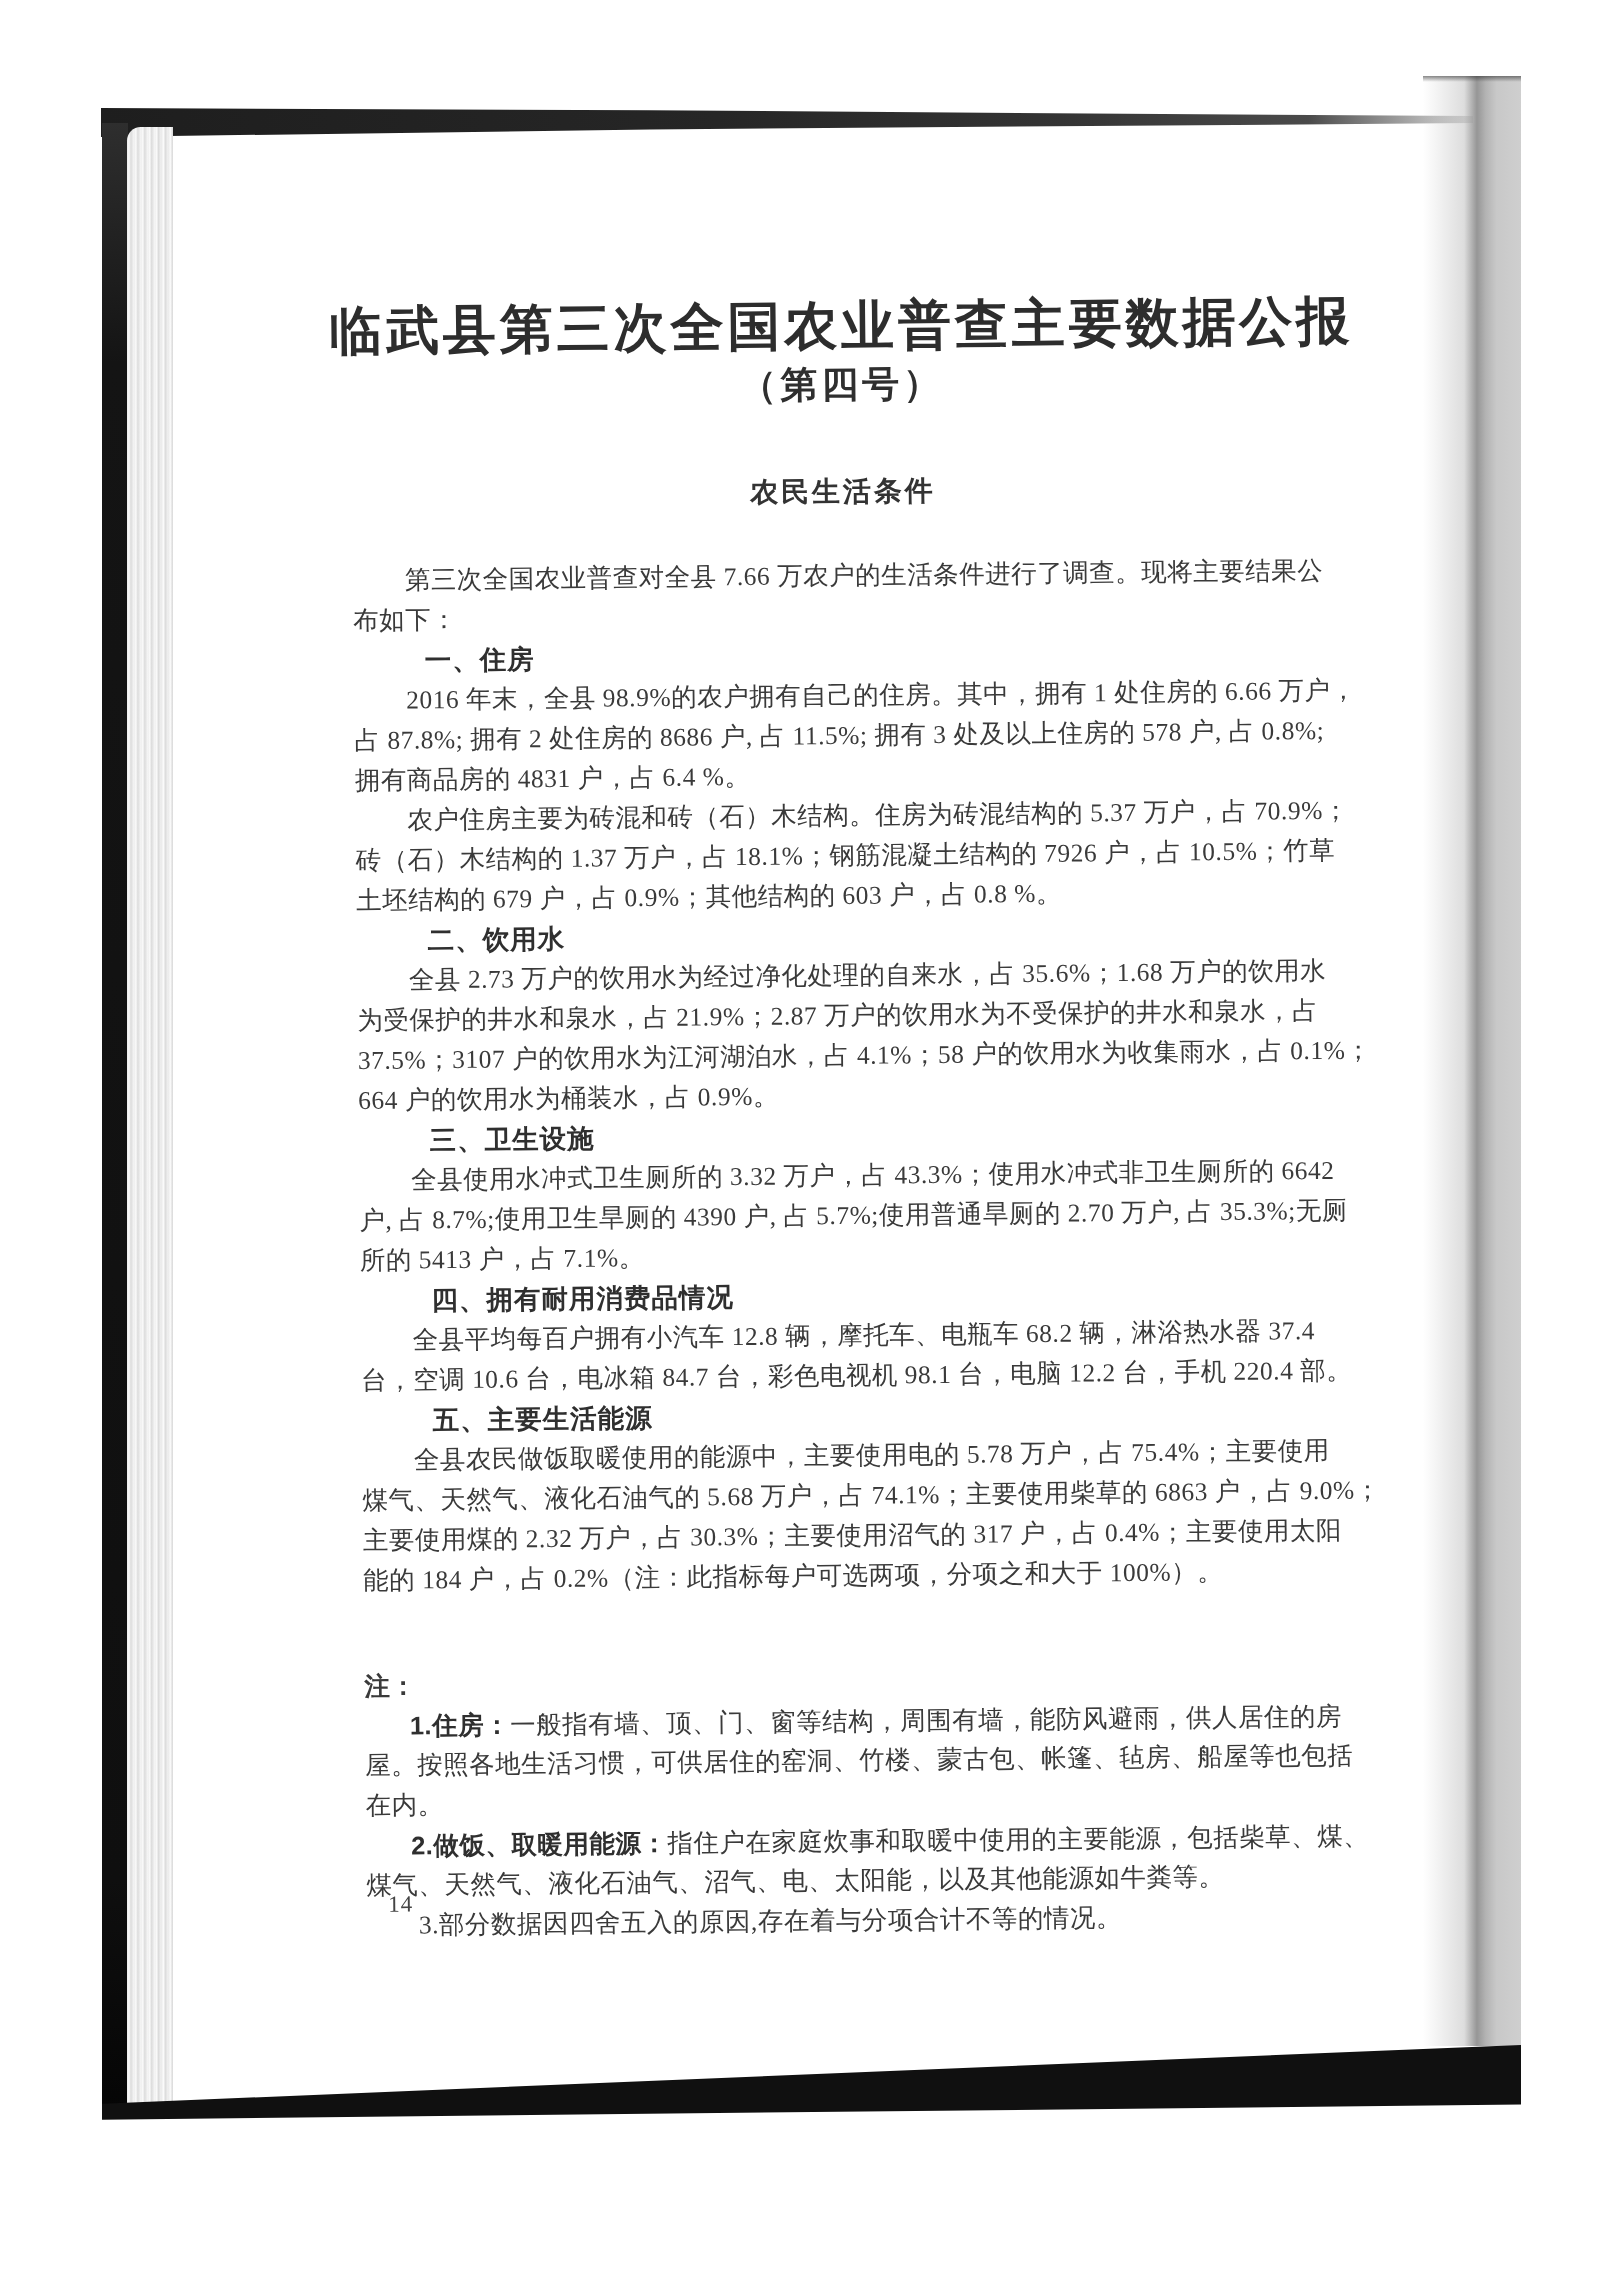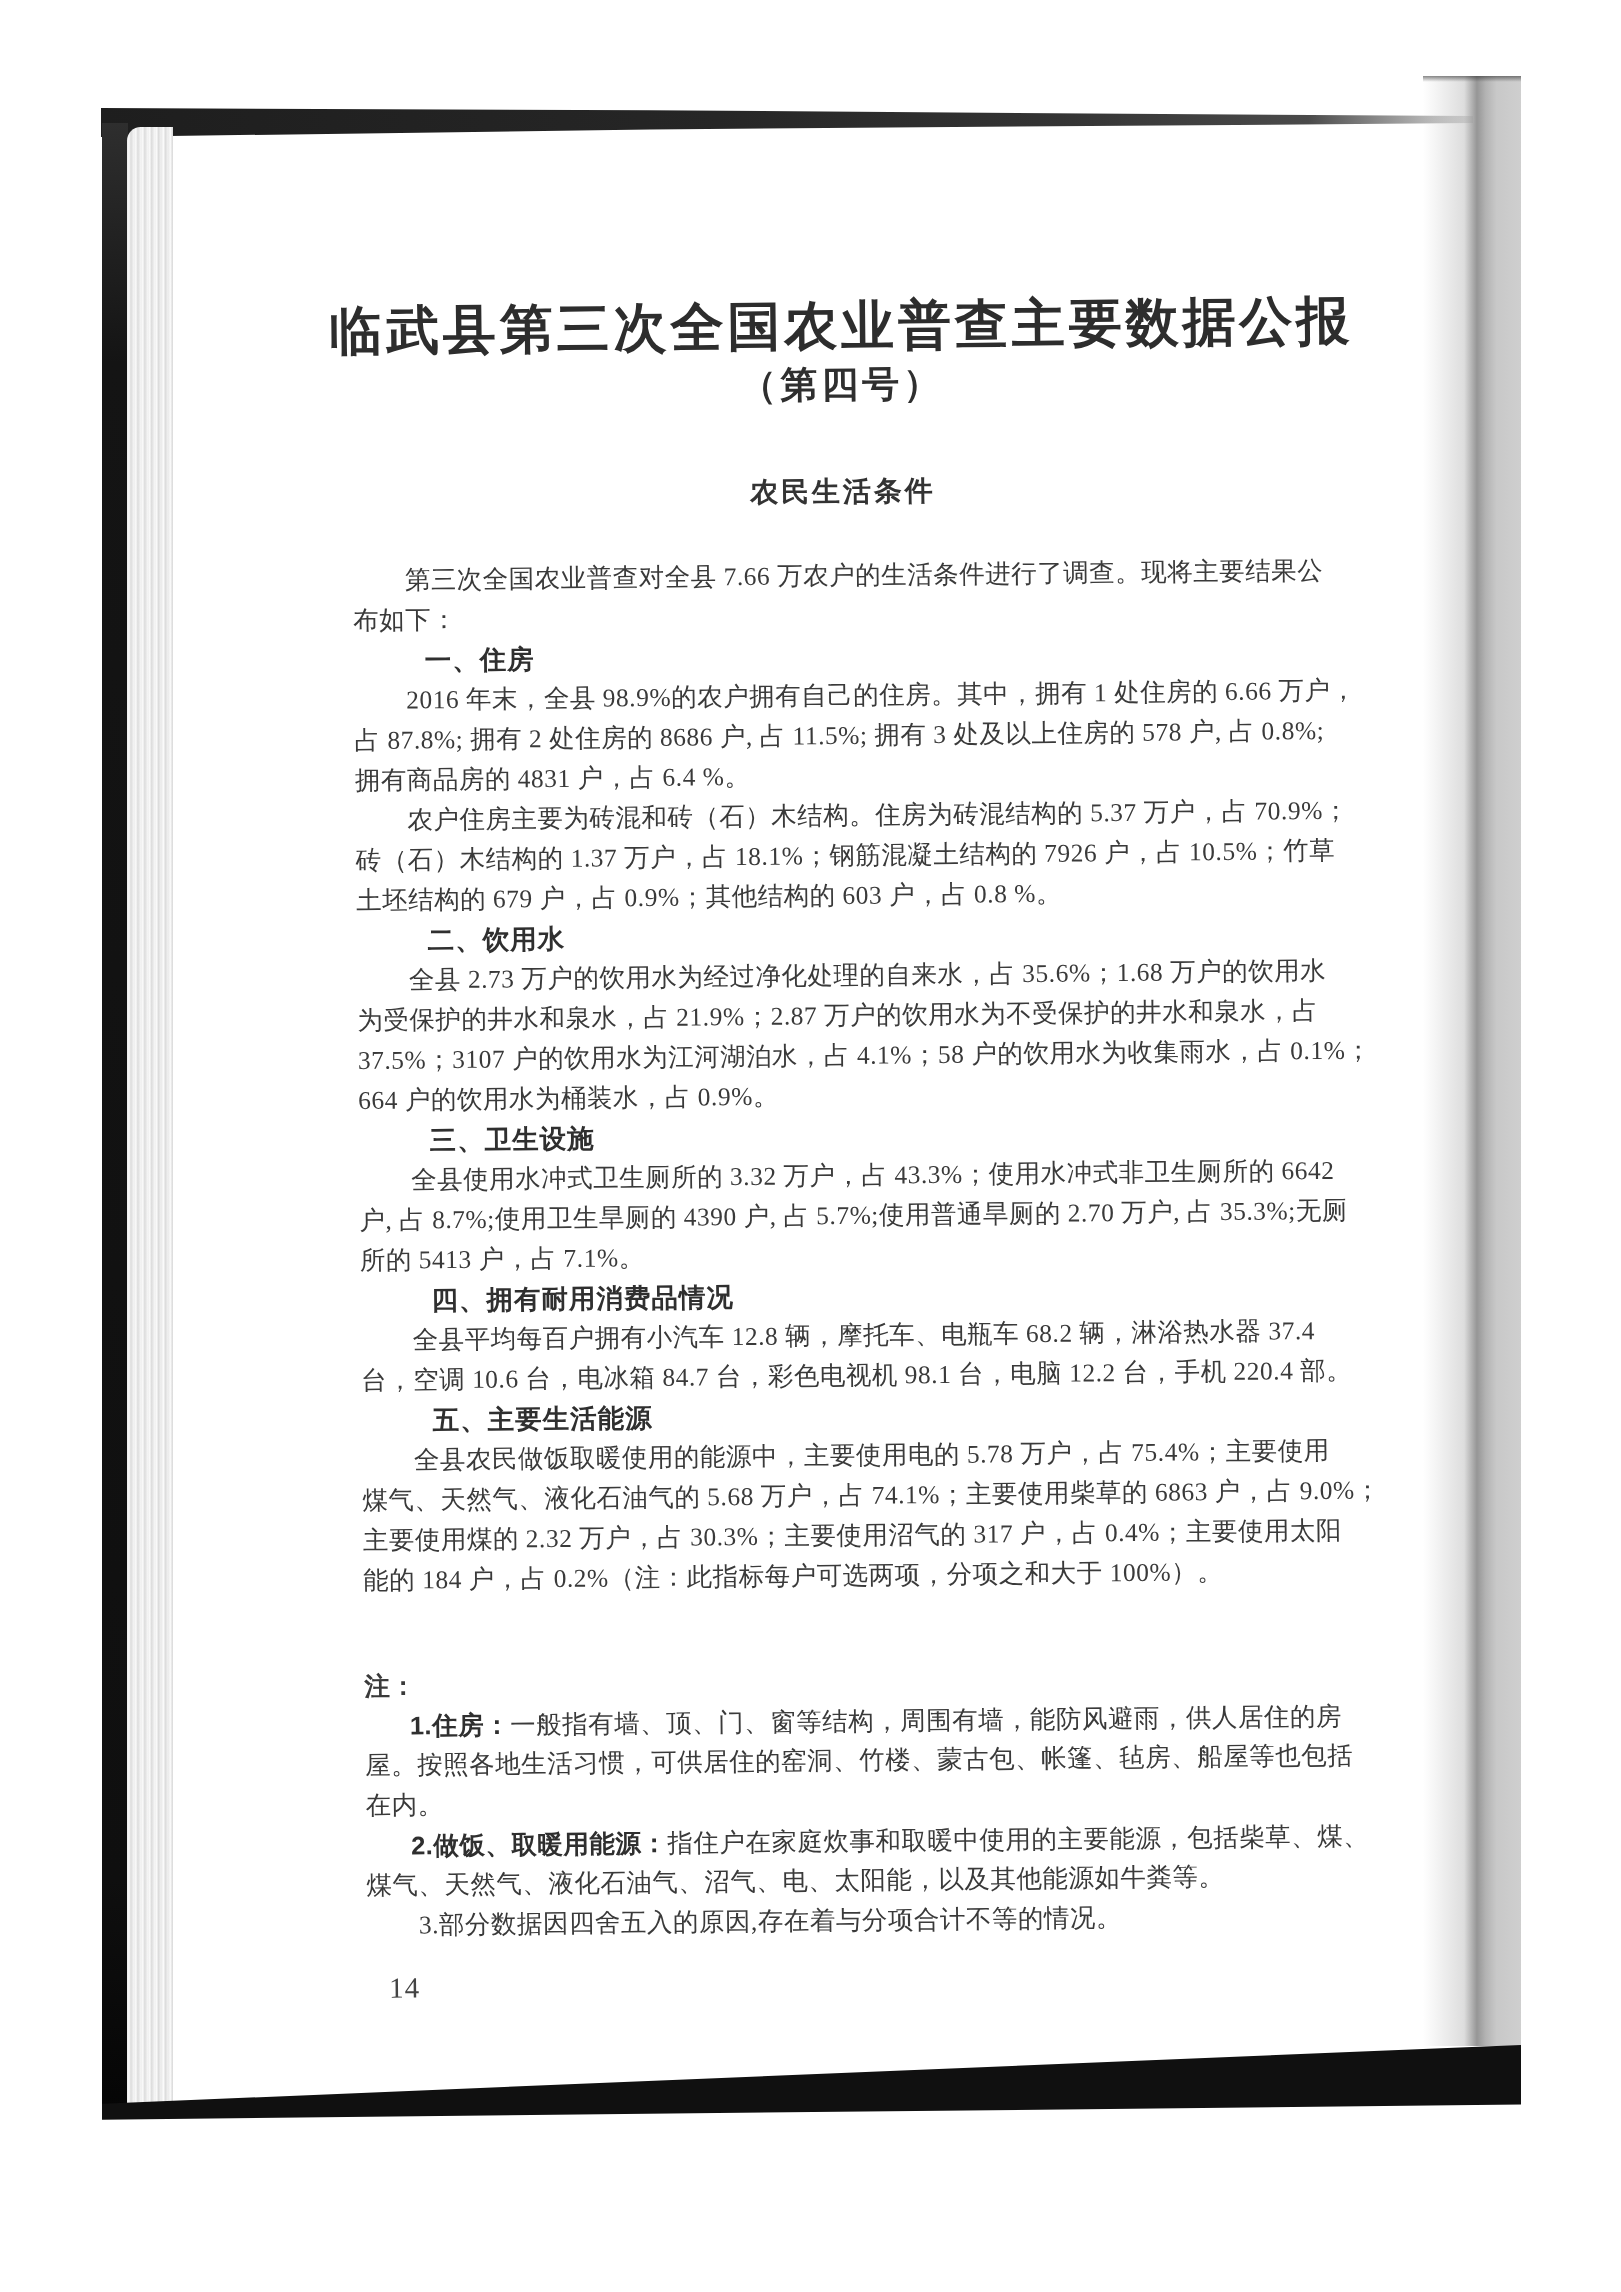--- a/index.html
+++ b/index.html
@@ -62,21 +62,21 @@
   .line.first{text-indent:52px;}
   .line.head{
     font-weight:700;text-indent:71px;color:#2f2f2f;
     font-family:"Liberation Sans","DejaVu Sans",sans-serif;
     letter-spacing:1px;font-size:26.5px;
   }
   .line.note1{text-indent:45px;}
   .line.bold{font-weight:700;font-family:"Liberation Sans","DejaVu Sans",sans-serif;}
   .lead{font-weight:700;font-family:"Liberation Sans","DejaVu Sans",sans-serif;color:#2f2f2f;}
   .page-number{
-    position:absolute;left:21.6px;top:1972px;font-size:29px;color:#444;letter-spacing:1px;
+    position:absolute;left:21.6px;top:1892px;font-size:23px;color:#444;letter-spacing:1px;
   }
 </style>
 </head>
 <body>
 
 <div class="photo">
   <div class="top-edge-shadow"></div>
   <div class="left-edge-shadow"></div>
   <div class="page-stack"></div>
   <div class="gutter-shadow"></div>

